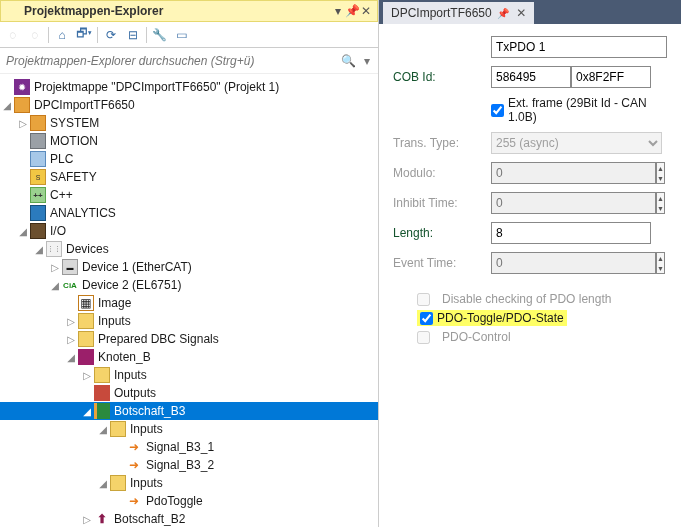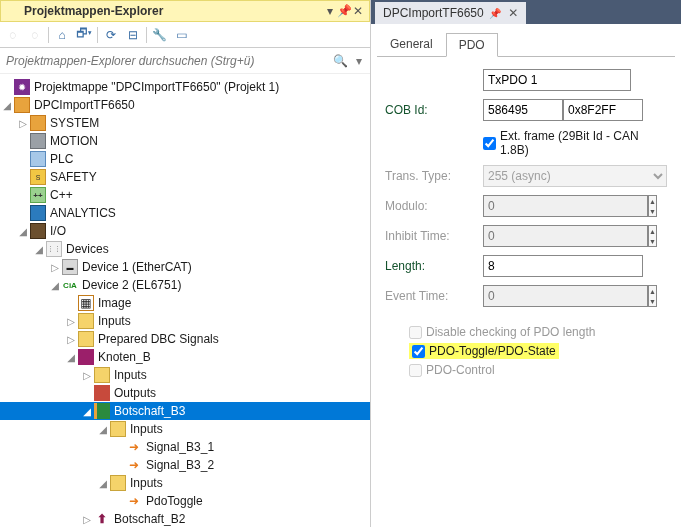--- a/index.html
+++ b/index.html
@@ -59,26 +59,26 @@
   .form label.dim { color:#9a9a9a; }
   .form input[type=text] { height:22px; border:1px solid #888; padding:0 4px; font-size:12px; }
   .form .ro { background:#f0f0f0; color:#777; border-color:#bbb;}
   .cobrow { display:flex; gap:0; }
   .cobrow input { width:80px; }
   .spin { display:flex; }
   .spin input { flex:1; border-right:none;}
   .spin .sbtns { width:16px; display:flex; flex-direction:column; border:1px solid #888;}
   .spin .sbtns div { flex:1; font-size:7px; display:flex; align-items:center; justify-content:center; color:#555; cursor:pointer; background:#f6f6f6;}
   .chkrow { grid-column:1 / span 2; display:flex; align-items:center; gap:4px; padding-left:94px;}
-  .chkline { display:flex; align-items:center; gap:4px; margin:4px 0;}
+  .chkline { display:flex; align-items:center; gap:12px; margin:4px 0;}
   .chkblock { grid-column:1 / span 2; padding-left:24px; margin-top:6px;}
   .hlchk { background:#ffff66; padding:1px 3px; display:inline-flex; align-items:center; gap:4px;}
   input[type=checkbox] { width:13px; height:13px; margin:0;}
   .dimtxt { color:#9a9a9a; }
-  select { height:22px; border:1px solid #bbb; background:#eee; color:#777; font-size:12px; width:184px;}
+  select { height:22px; border:1px solid #bbb; background:#eee; color:#777; font-size:12px; width:171px;}
 </style>
 </head>
 <body>
 
 <div class="left">
   <div class="pane-title">
     <span class="title">Projektmappen-Explorer</span>
     <span class="wicon">▾</span>
     <span class="wicon">📌</span>
     <span class="wicon">✕</span>
@@ -317,38 +317,34 @@
 </div>
 
 <div class="right">
   <div class="doc-tabs">
     <div class="doc-tab">
       <span>DPCImportTF6650</span>
       <span class="pin">📌</span>
       <span class="close">✕</span>
     </div>
   </div>
-  <div class="prop-tabs">
-    <div class="ptab">General</div>
-    <div class="ptab active">PDO</div>
-  </div>
 
   <div class="form">
     <span></span>
-    <input type="text" style="width: 148px;" value="TxPDO 1">
+    <input type="text" style="width: 176px;" value="TxPDO 1">
 
     <label>COB Id:</label>
     <div class="cobrow">
       <input type="text" value="586495" style="">
       <input type="text" value="0x8F2FF" style="">
     </div>
 
     <div class="chkrow" style="padding-left:98px">
       <input type="checkbox" checked="" style="">
-      <span>Ext. frame (29Bit Id - CAN 1.8B)</span>
+      <span>Ext. frame (29Bit Id - CAN 1.0B)</span>
     </div>
 
     <label class="dim">Trans. Type:</label>
     <select disabled=""><option>255 (async)</option></select>
 
     <label class="dim">Modulo:</label>
     <div class="spin" style="width:160px">
         <input class="ro" type="text" disabled="" value="0" style="">
         <div class="sbtns">
           <div>▲</div>

